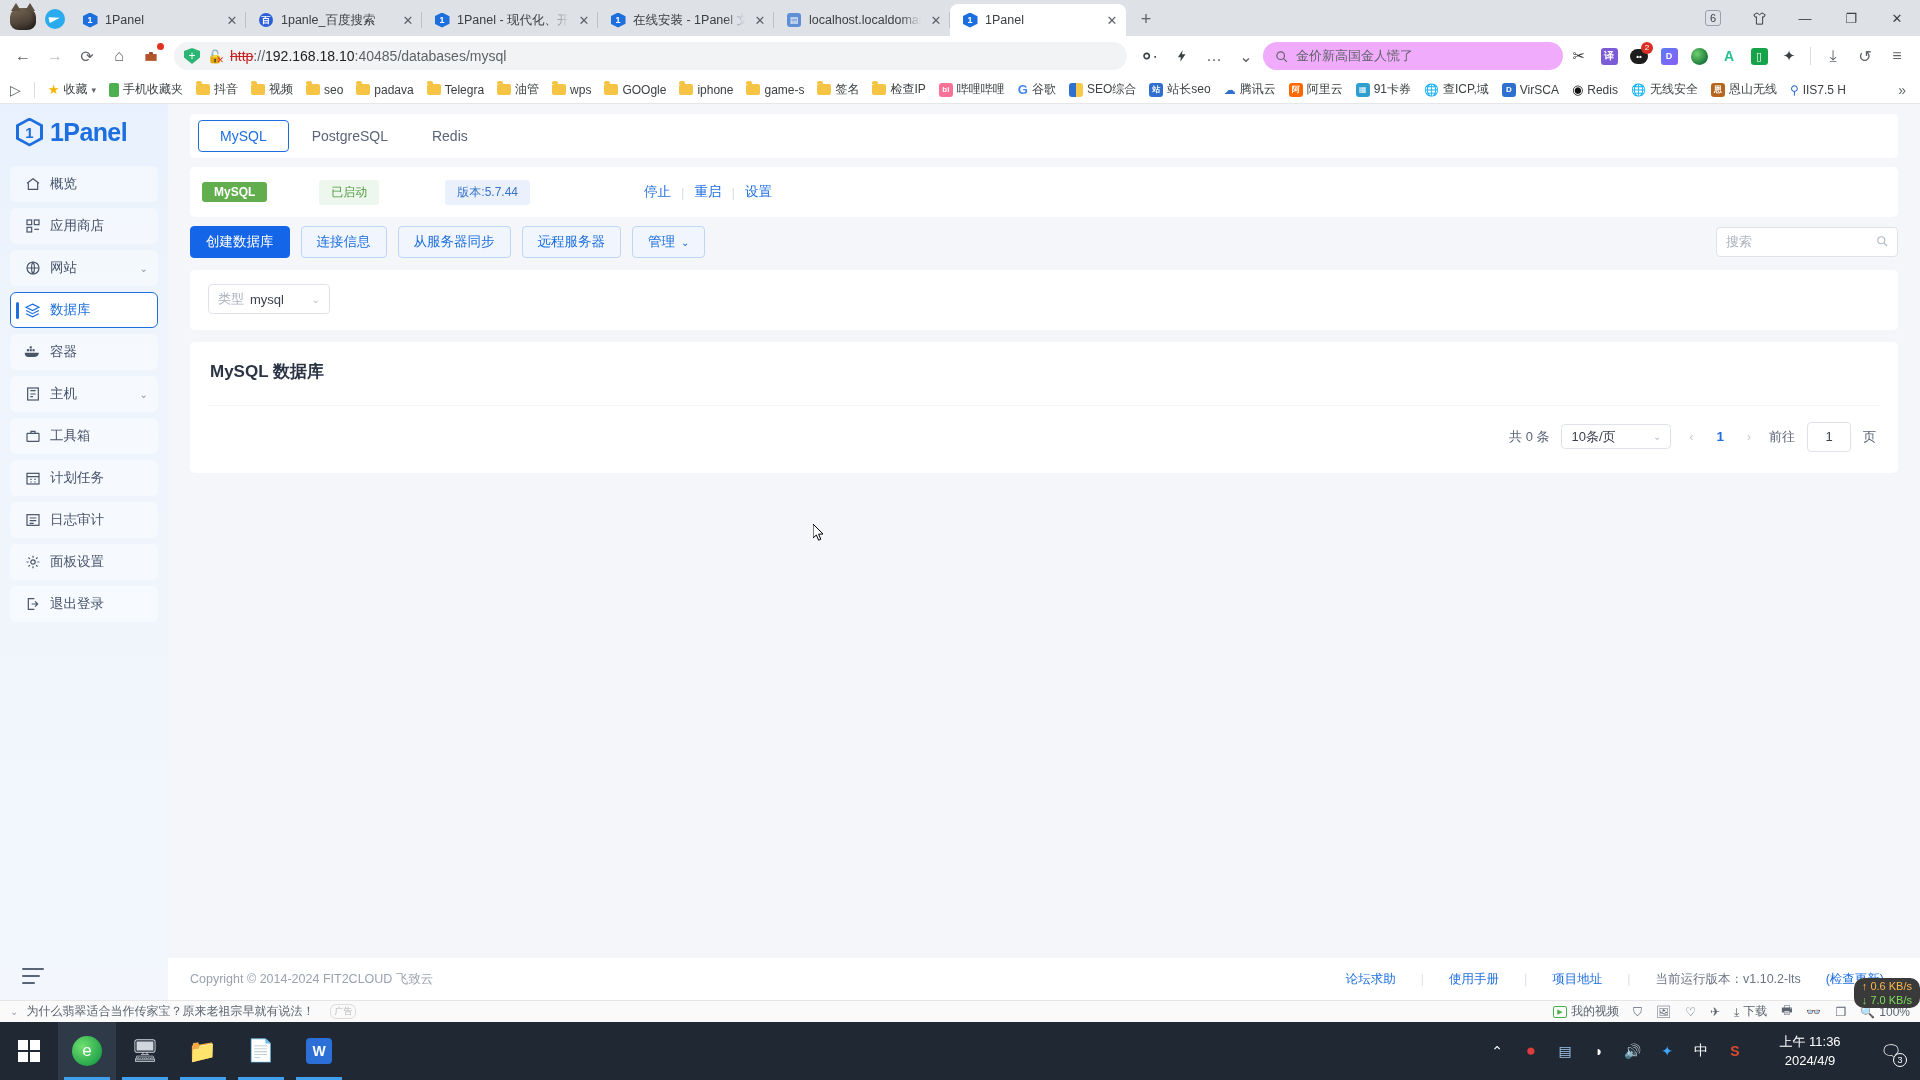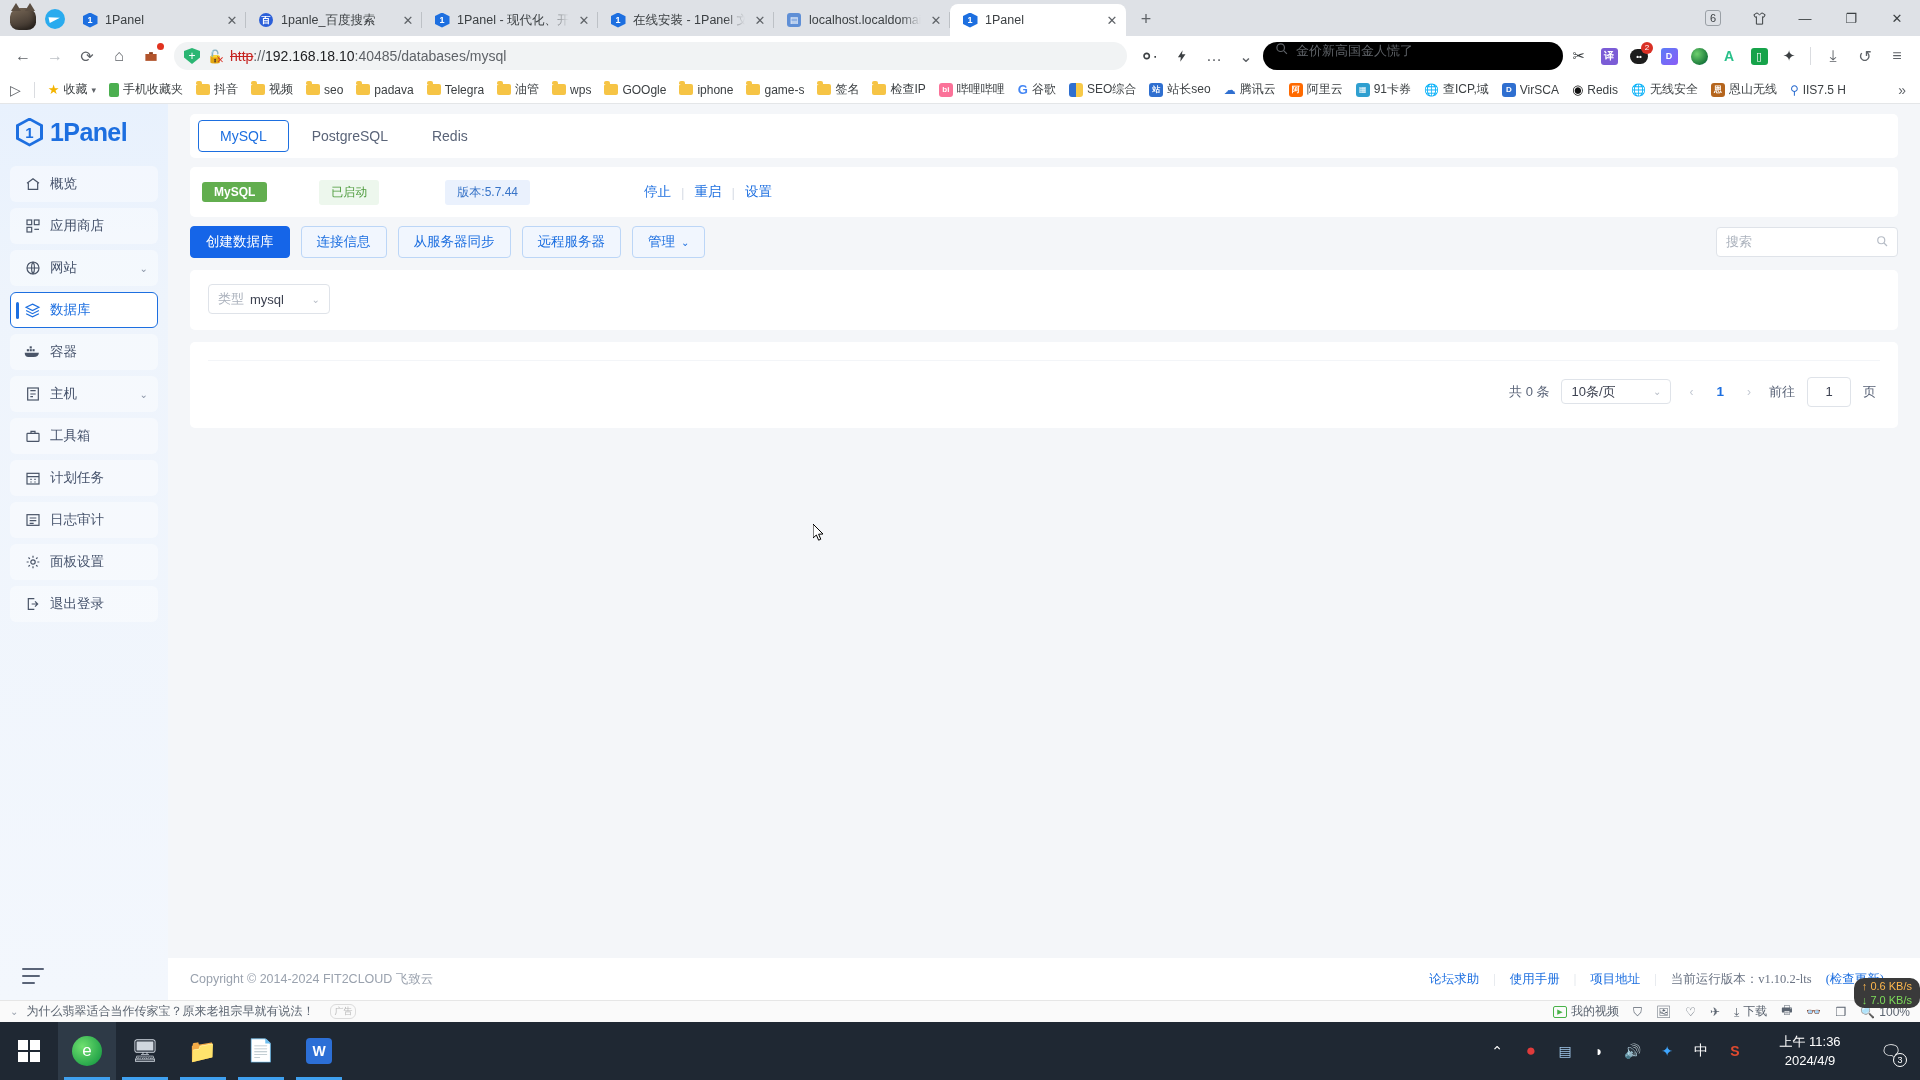--- a/index.html
+++ b/index.html
@@ -74,21 +74,21 @@
              padding:0 10px; gap:7px; margin:0 6px; min-width:0;}
   .omnibox .url { font-size:14px; color:#202124; white-space:nowrap; overflow:hidden; }
   .omnibox .url .strike { color:#c5221f; text-decoration:line-through; }
   .omnibox .url .gray { color:#5f6368; }
   .shield-g { width:16px;height:16px;flex:0 0 auto; background:#2bb673;
       clip-path: polygon(50% 0,100% 18%,100% 60%,50% 100%,0 60%,0 18%); position:relative;}
   .shield-g:after{content:"+";position:absolute;inset:0;display:flex;align-items:center;justify-content:center;color:#fff;font-size:12px;line-height:1;}
   .lockx { position:relative; width:16px;height:16px;flex:0 0 auto;display:flex;align-items:center;justify-content:center;
            font-size:13px;color:#5f6368;}
   .lockx em{ position:absolute; right:-1px; bottom:-1px; color:#d93025; font-size:9px; font-style:normal; font-weight:700;}
-  .srchbox { width:300px; height:28px; background:#000000; border-radius:14px; display:flex;align-items:flex-start;
+  .srchbox { width:300px; height:28px; background:#f0abfc; border-radius:14px; display:flex;align-items:center;
              gap:8px; padding:0 12px; flex:0 0 auto; }
   .srchbox .ph { color:#5f6368; font-size:13px; }
   .tb-ext { width:28px;height:28px;display:flex;align-items:center;justify-content:center;flex:0 0 auto;position:relative;font-size:14px;}
   .tb-sep { width:1px;height:18px;background:#dadce0;margin:0 5px;flex:0 0 auto;}
   .extbadge { position:absolute; top:0px; right:0px; background:#d93025; color:#fff; border-radius:7px;
               font-size:8px; min-width:12px; height:12px; line-height:12px; text-align:center; padding:0 2px;}
 
   
   .bookmarks { height:28px; background:#fff; display:flex; align-items:center; padding:0 8px; gap:1px;
                border-bottom:1px solid #e4e6e8; overflow:hidden; }
@@ -183,21 +183,21 @@
   .pg-sel { width:110px;height:25px;border:1px solid #dfe3e9;border-radius:4px;display:flex;align-items:center;
             padding:0 9px; justify-content:space-between; font-size:13px; color:#3c4150;}
   .pg-arrow { color:#c3c9d3; font-size:12px; padding:0 6px; }
   .pg-num { color:#1d6fe0; font-weight:700; font-size:13.5px; padding:0 5px;}
   .pg-input { width:44px;height:30px;border:1px solid #dfe3e9;border-radius:4px; display:flex;align-items:center;
               justify-content:center; font-size:13px; color:#3c4150;}
 
   
   .footer { margin-top:auto; height:42px; background:#fff; display:flex; align-items:center;
             padding:0 26px 0 22px; font-size:12.5px; color:#9aa2ae; }
-  .footer .right { margin-left:auto; display:flex; align-items:center; gap:4px;font-family:Liberation Serif, serif; }
+  .footer .right { margin-left:auto; display:flex; align-items:center; gap:15px; }
   .footer .right a { color:#1d6fe0; text-decoration:none; padding:0 10px; }
   .footer .right .bar { color:#dde1e7; }
   .footer .right .ver { color:#6b7484; padding-left:10px; }
   .footer .right .upd { color:#1d6fe0; }
 
   
   .netspeed { position:absolute; right:0; bottom:-8px; background:#3a3a3a; color:#fff; border-radius:10px;
               padding:1px 8px; font-size:11px; line-height:14px; z-index:30; }
   .netspeed .up { color:#ffb84d; } .netspeed .dn { color:#7ddc5a; }
 
@@ -677,20 +677,21 @@
 
       <div class="filter-card">
         <div class="sel">
           <span class="lab">类型</span>
           <span class="val">mysql</span>
           <span class="cv">⌄</span>
         </div>
       </div>
 
       <div class="table-card">
+        <div class="tbl-title">MySQL 数据库</div>
 
 
 
         <div class="pager">
           <span>共 0 条</span>
           <span class="pg-sel">
             <span>10条/页</span>
             <span class="cv" style="color:#b6bcc6;font-size:10px;">⌄</span>
           </span>
           <span class="pg-arrow">‹</span>

